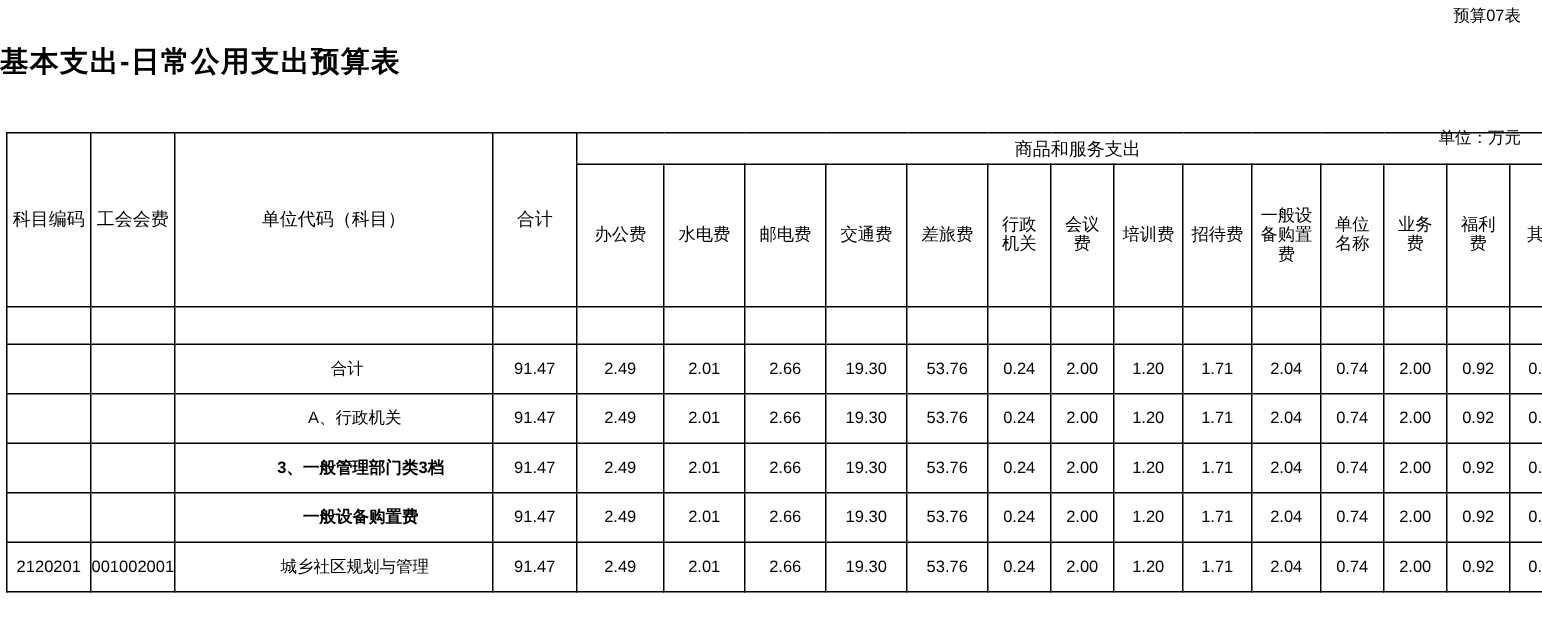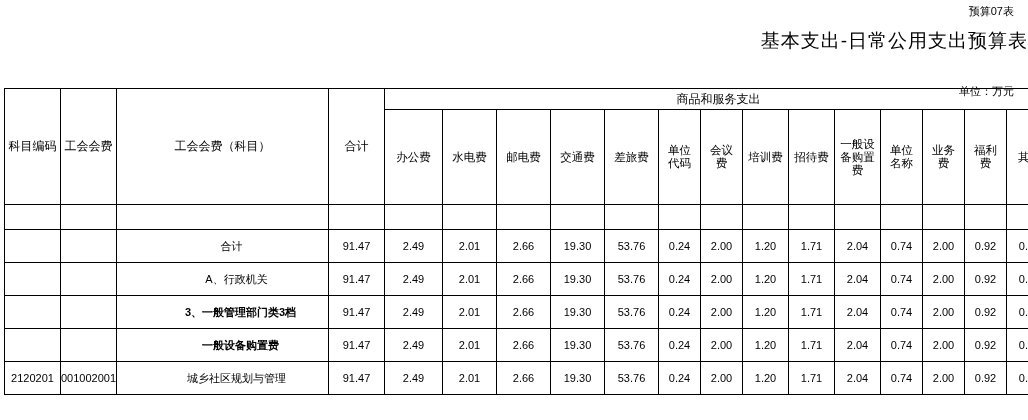--- a/index.html
+++ b/index.html
@@ -25,23 +25,23 @@
     top: 4px;
     right: 14px;
     font-size: 11px;
     line-height: 14px;
   }
   .doc-title {
     position: absolute;
     top: 28px;
     left: 0;
     width: 1028px;
-    text-align: right;
+    text-align: left;
     font-size: 19px;
-    font-weight: normal;
+    font-weight: bold;
     letter-spacing: 1px;
   }
   .doc-unit {
     position: absolute;
     top: 84px;
     right: 14px;
     font-size: 11px;
   }
   table.budget {
     position: absolute;
@@ -123,42 +123,42 @@
       <col style="width:46px">
       <col style="width:42px">
       <col style="width:42px">
       <col style="width:42px">
       <col style="width:46px">
     </colgroup>
     <thead>
       <tr>
         <td class="grp-head" rowspan="2">科目编码</td>
         <td class="grp-head" rowspan="2">工会会费</td>
-        <td class="grp-head" rowspan="2">工会会费（科目）</td>
+        <td class="grp-head" rowspan="2">单位代码（科目）</td>
         <td class="grp-head" rowspan="2">合计</td>
         <td class="grp-head" colspan="14">商品和服务支出</td>
       </tr>
       <tr>
         <td class="col-head">
             <span class="vwrap">办公费</span>
           </td>
         <td class="col-head">
             <span class="vwrap">水电费</span>
           </td>
         <td class="col-head">
             <span class="vwrap">邮电费</span>
           </td>
         <td class="col-head">
             <span class="vwrap">交通费</span>
           </td>
         <td class="col-head">
             <span class="vwrap">差旅费</span>
           </td>
         <td class="col-head">
-            <span class="vwrap w2">单位代码</span>
+            <span class="vwrap w2">行政机关</span>
           </td>
         <td class="col-head">
             <span class="vwrap w2">会议费</span>
           </td>
         <td class="col-head">
             <span class="vwrap">培训费</span>
           </td>
         <td class="col-head">
             <span class="vwrap">招待费</span>
           </td>

